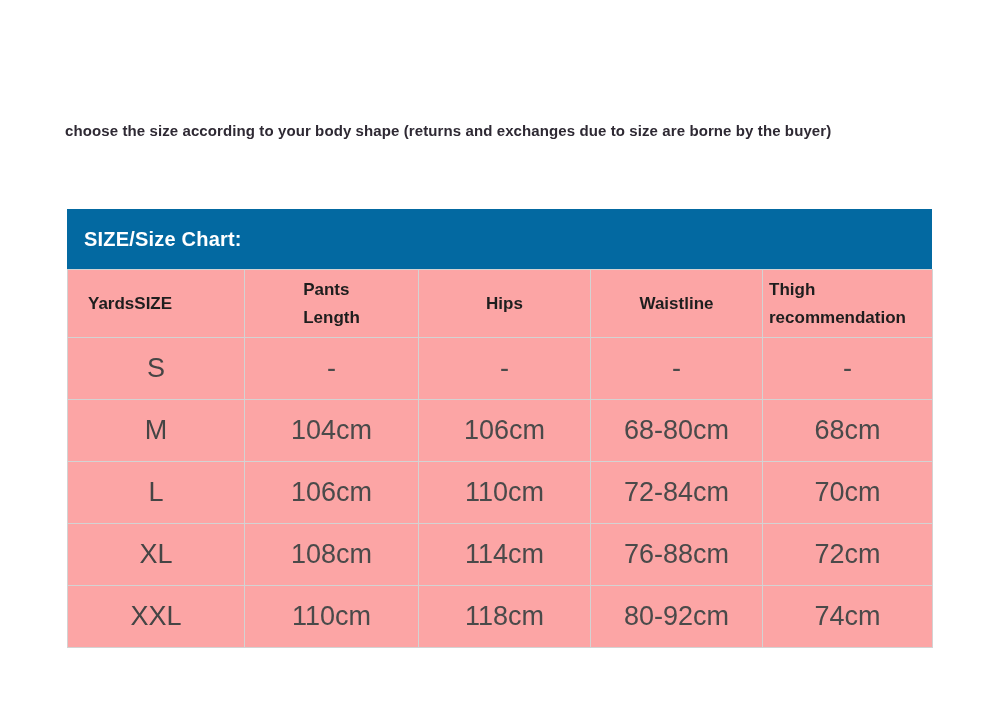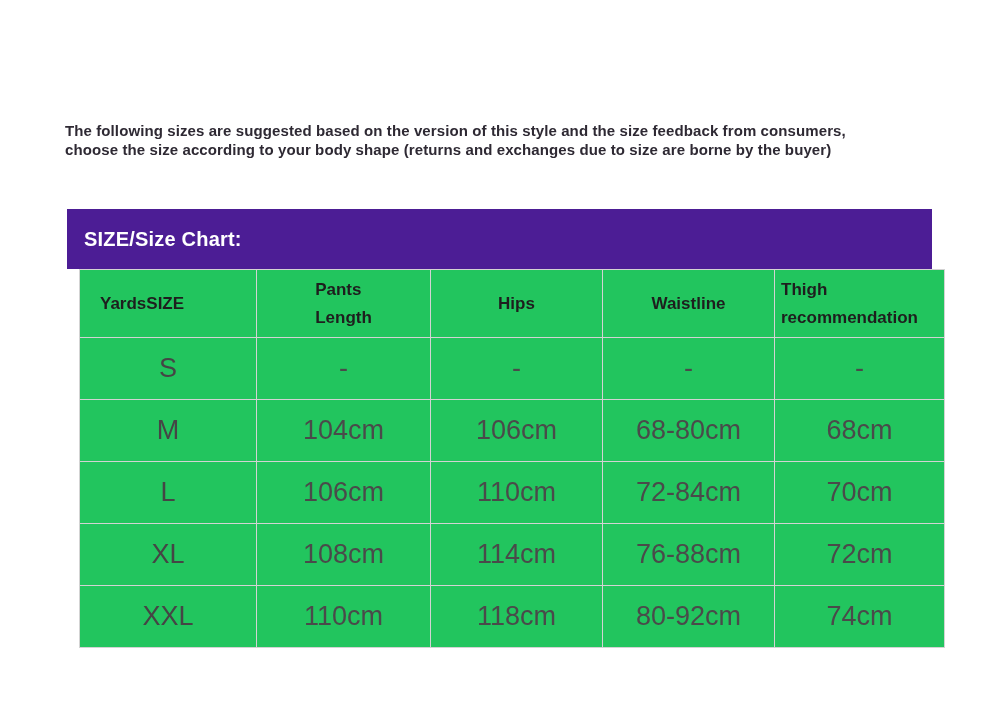--- a/index.html
+++ b/index.html
@@ -34,41 +34,41 @@
     line-height: 19px;
     letter-spacing: 0.1px;
   }
 
   .chart-header-bar {
     position: absolute;
     left: 67px;
     top: 209px;
     width: 865px;
     height: 60px;
-    background: #4c1d95;
+    background: #0369a1;
     display: flex;
     align-items: center;
     box-sizing: border-box;
     padding-left: 17px;
   }
   .chart-header-label {
     color: #ffffff;
     font-size: 20px;
     font-weight: bold;
     letter-spacing: 0.2px;
   }
 
   table.size-table {
     position: absolute;
-    left: 79px;
+    left: 67px;
     top: 269px;
     width: 865px;
     border-collapse: collapse;
     table-layout: fixed;
-    background: #22c55e;
+    background: #fca5a5;
   }
   table.size-table col.c0 { width: 177px; }
   table.size-table col.c1 { width: 174px; }
   table.size-table col.c2 { width: 172px; }
   table.size-table col.c3 { width: 172px; }
   table.size-table col.c4 { width: 170px; }
 
   table.size-table th,
   table.size-table td {
     border: 1px solid #d3d3d3;
@@ -110,21 +110,20 @@
     color: #454545;
   }
 </style>
 </head>
 <body>
 
 <div class="page">
 
 
   <div class="intro">
-    <div>The following sizes are suggested based on the version of this style and the size feedback from consumers,</div>
     <div>choose the size according to your body shape (returns and exchanges due to size are borne by the buyer)</div>
   </div>
 
   <div class="chart-header-bar">
     <span class="chart-header-label">SIZE/Size Chart:</span>
   </div>
 
   <table class="size-table">
     <colgroup>
       <col class="c0">

